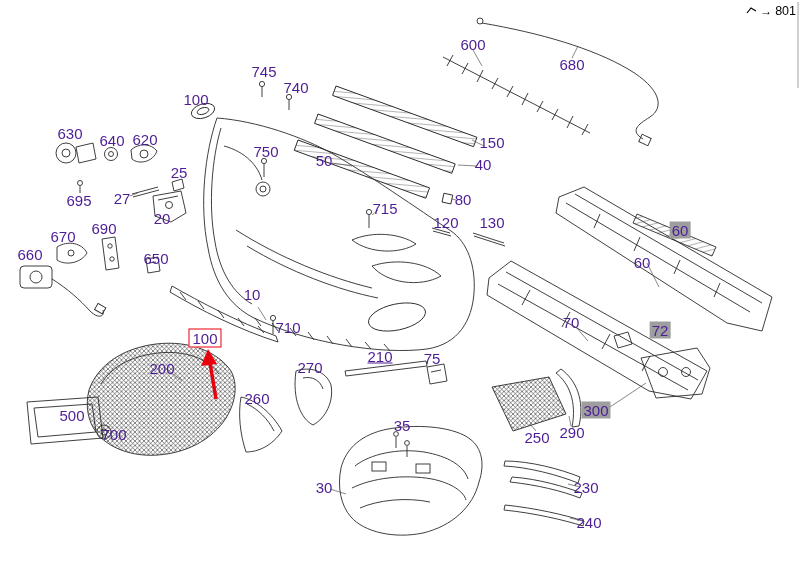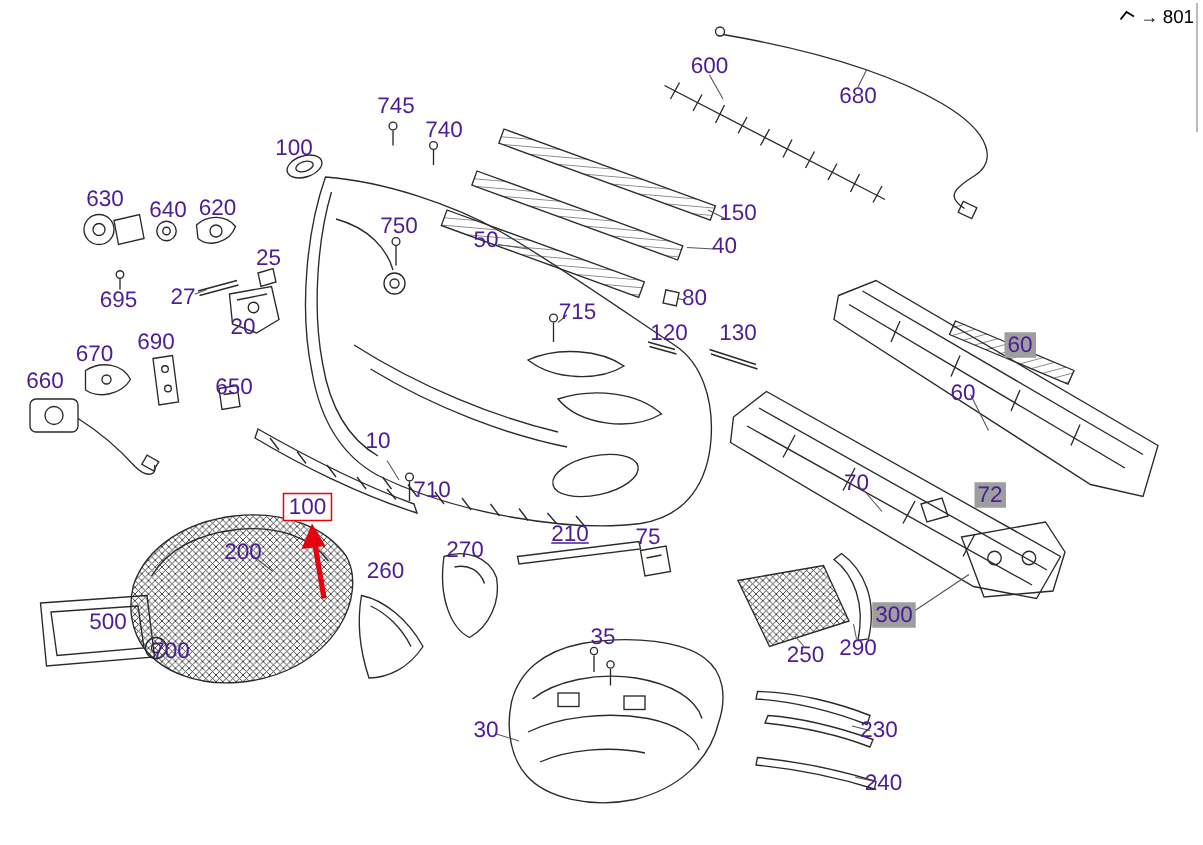--- a/index.html
+++ b/index.html
@@ -317,21 +317,21 @@
     <div class="part-label style-plain" style="left: 571px; top: 322px;">70</div>
     <div class="part-label style-gray" style="left: 624px; top: 330px; margin-left: 36px;">72</div>
     <div class="part-label style-red-box" style="left: 205px; top: 338px;">100</div>
     <div class="part-label style-plain" style="left: 162px; top: 368px;">200</div>
     <div class="part-label style-plain" style="left: 380px; top: 356px; text-decoration: underline;">210</div>
     <div class="part-label style-plain" style="left: 432px; top: 358px;">75</div>
     <div class="part-label style-plain" style="left: 310px; top: 367px; text-align: center;">270</div>
     <div class="part-label style-gray" style="left: 596px; top: 410px;">300</div>
     <div class="part-label style-plain" style="left: 72px; top: 415px;">500</div>
     <div class="part-label style-plain" style="left: 114px; top: 434px;">700</div>
-    <div class="part-label style-plain" style="left: 257px; top: 381px; text-align: right;">260</div>
+    <div class="part-label style-plain" style="left: 257px; top: 398px; text-align: right;">260</div>
     <div class="part-label style-plain" style="left: 537px; top: 437px;">250</div>
     <div class="part-label style-plain" style="left: 572px; top: 432px;">290</div>
     <div class="part-label style-plain" style="left: 402px; top: 425px;">35</div>
     <div class="part-label style-plain" style="left: 324px; top: 487px;">30</div>
     <div class="part-label style-plain" style="left: 586px; top: 487px;">230</div>
     <div class="part-label style-plain" style="left: 589px; top: 522px;">240</div>
   </div>
 
 <div class="ref">
   <span>

